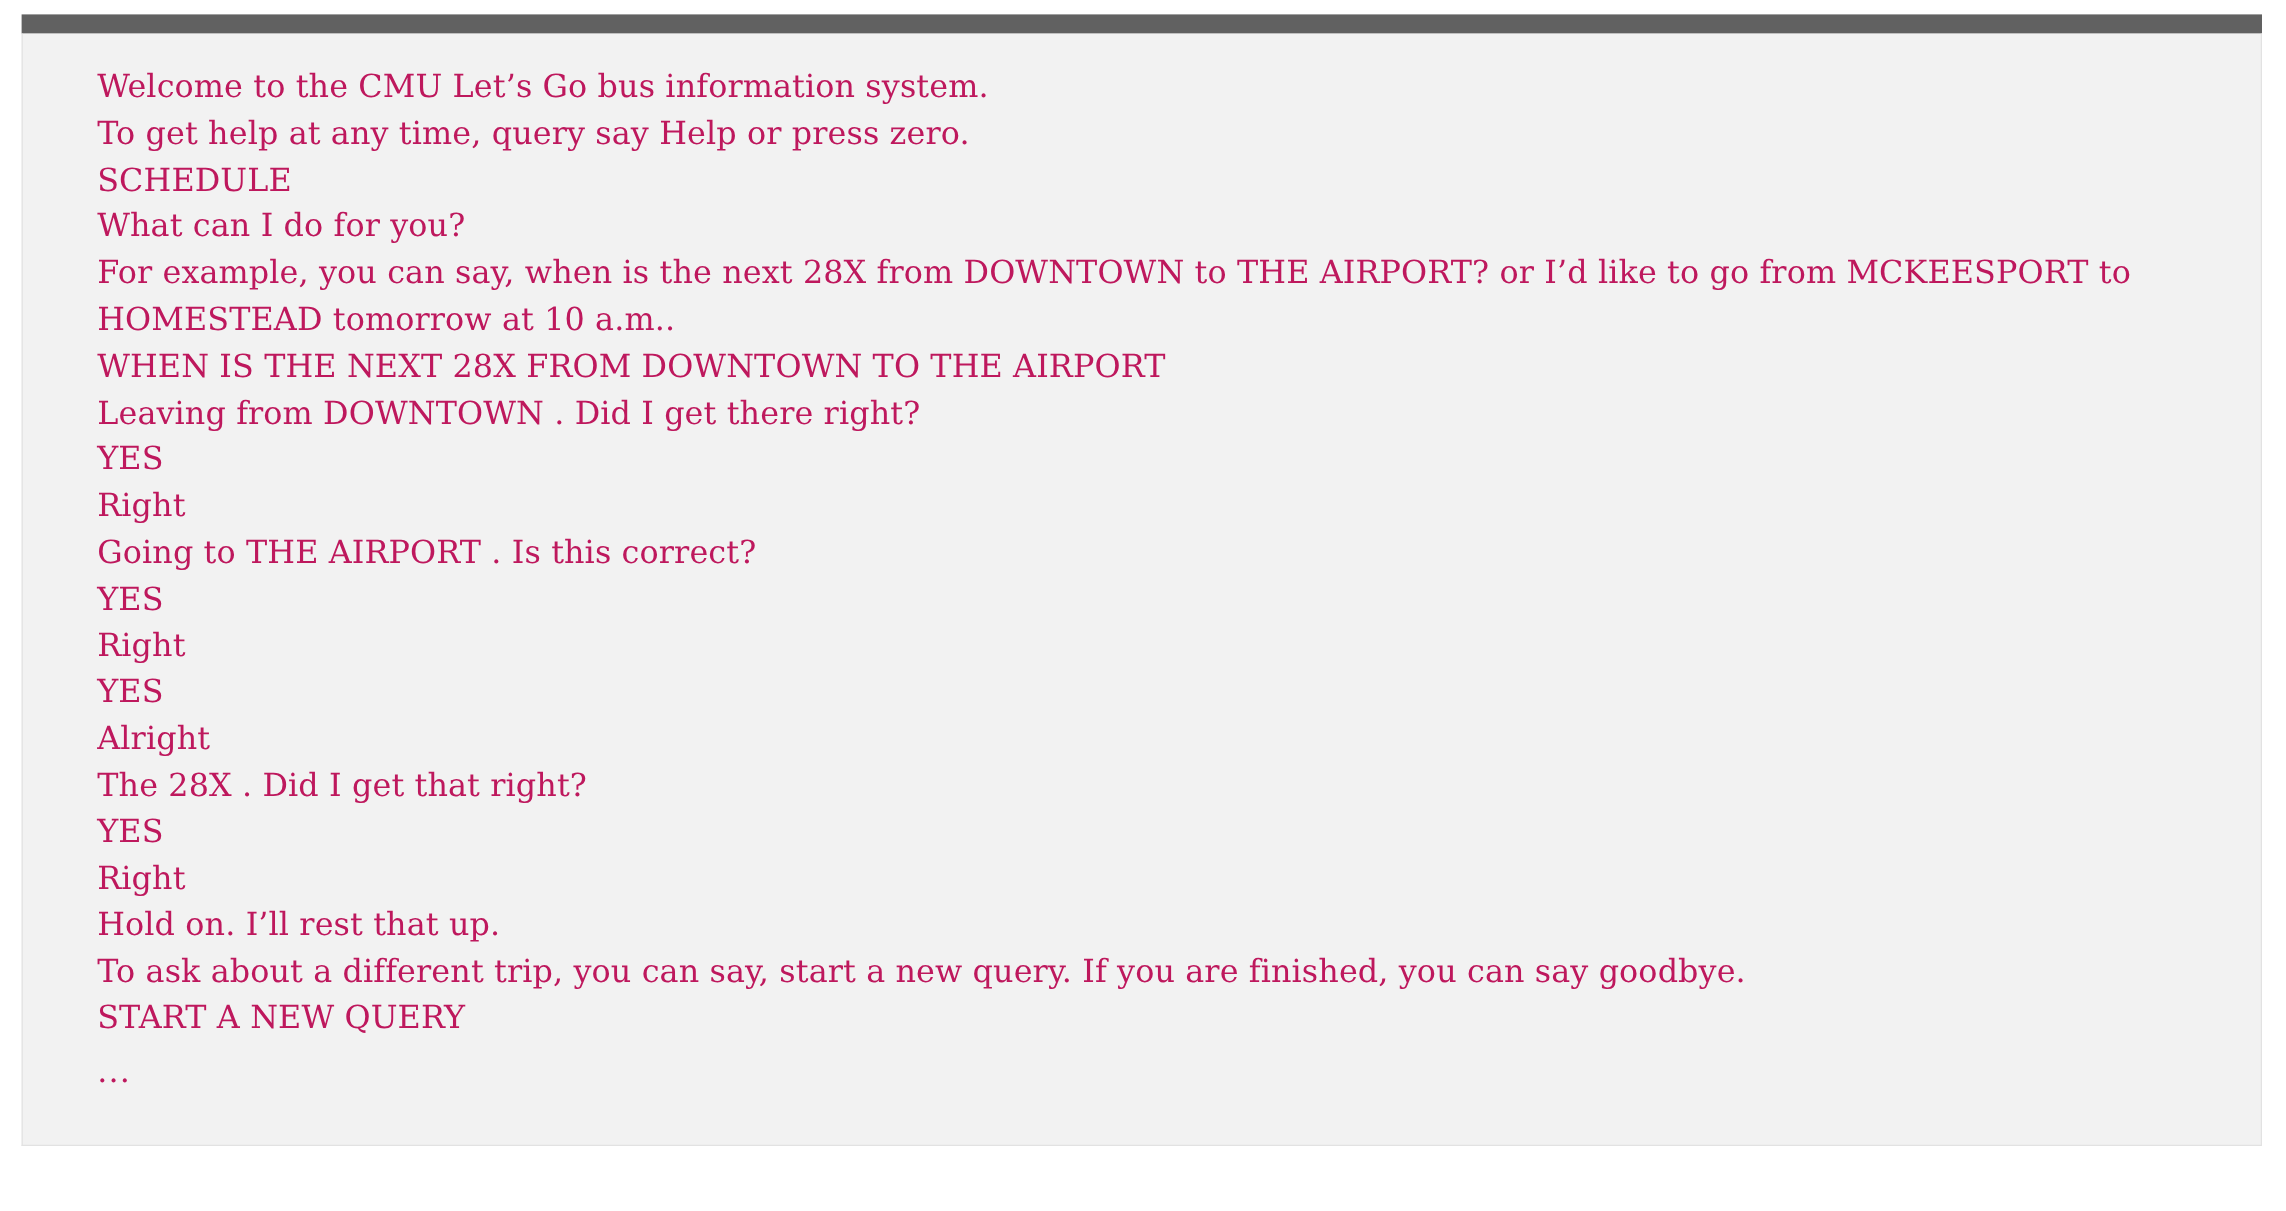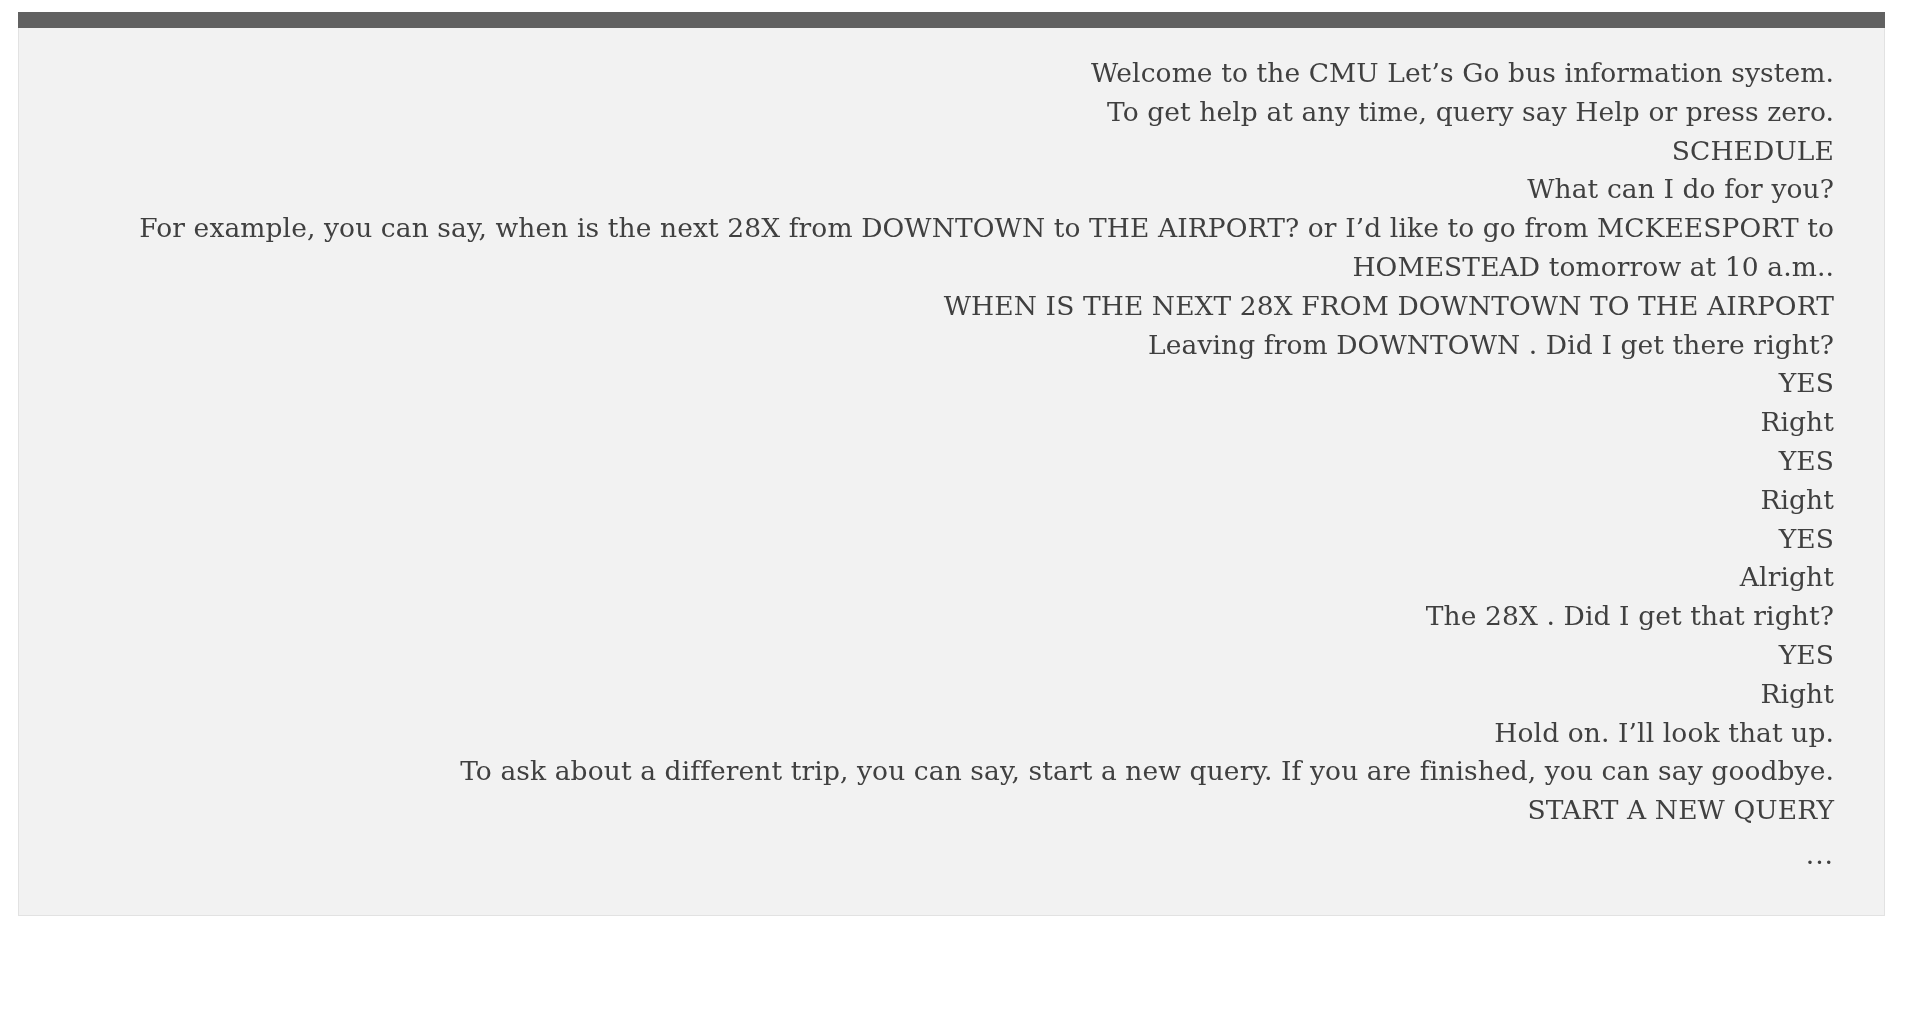--- a/index.html
+++ b/index.html
@@ -33,24 +33,23 @@
     height: 16px;
     background: #616161;
     box-sizing: border-box;
   }
   .lines {
     padding: 26px 50px 40px 62px;
   }
   .line {
     font-size: 26.5px;
     line-height: 38.8px;
-    color: #404040;
+    color: #be185d;
     white-space: pre-wrap;
     letter-spacing: 0.1px;
-    text-align: right;
   }
   .line.ellipsis {
     padding-top: 6px;
     font-size: 26.5px;
     letter-spacing: 1px;
   }
 </style>
 </head>
 <body>
 
@@ -60,26 +59,27 @@
     <div class="lines">
       <div class="line">Welcome to the CMU Let’s Go bus information system.</div>
       <div class="line">To get help at any time, query say Help or press zero.</div>
       <div class="line">SCHEDULE</div>
       <div class="line">What can I do for you?</div>
       <div class="line">For example, you can say, when is the next 28X from DOWNTOWN to THE AIRPORT? or I’d like to go from MCKEESPORT to HOMESTEAD tomorrow at 10 a.m..</div>
       <div class="line">WHEN IS THE NEXT 28X FROM DOWNTOWN TO THE AIRPORT</div>
       <div class="line">Leaving from DOWNTOWN . Did I get there right?</div>
       <div class="line">YES</div>
       <div class="line">Right</div>
+      <div class="line">Going to THE AIRPORT . Is this correct?</div>
       <div class="line">YES</div>
       <div class="line">Right</div>
       <div class="line">YES</div>
       <div class="line">Alright</div>
       <div class="line">The 28X . Did I get that right?</div>
       <div class="line">YES</div>
       <div class="line">Right</div>
-      <div class="line">Hold on. I’ll look that up.</div>
+      <div class="line">Hold on. I’ll rest that up.</div>
       <div class="line">To ask about a different trip, you can say, start a new query. If you are finished, you can say goodbye.</div>
       <div class="line">START A NEW QUERY</div>
       <div class="line ellipsis">...</div>
     </div>
   </div>
 </div>
 
 </body></html>

